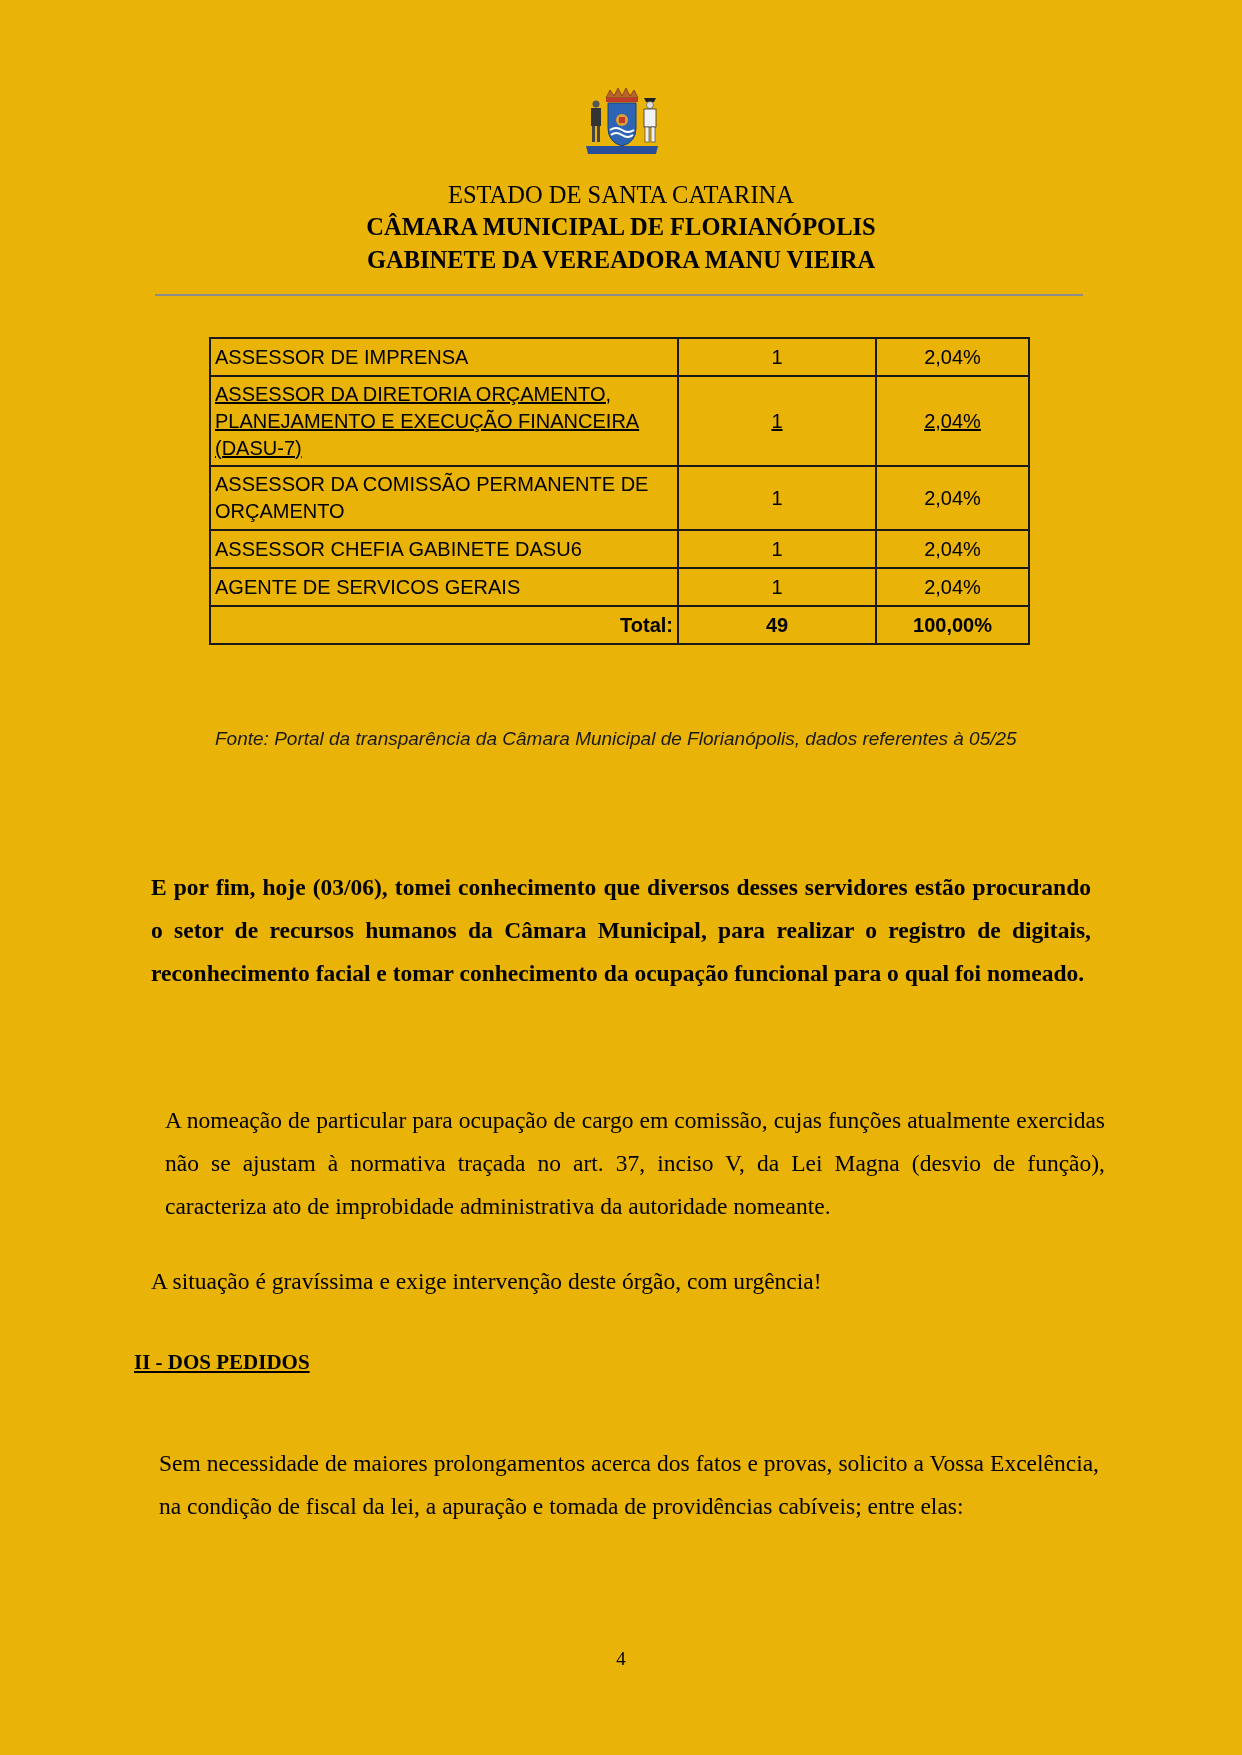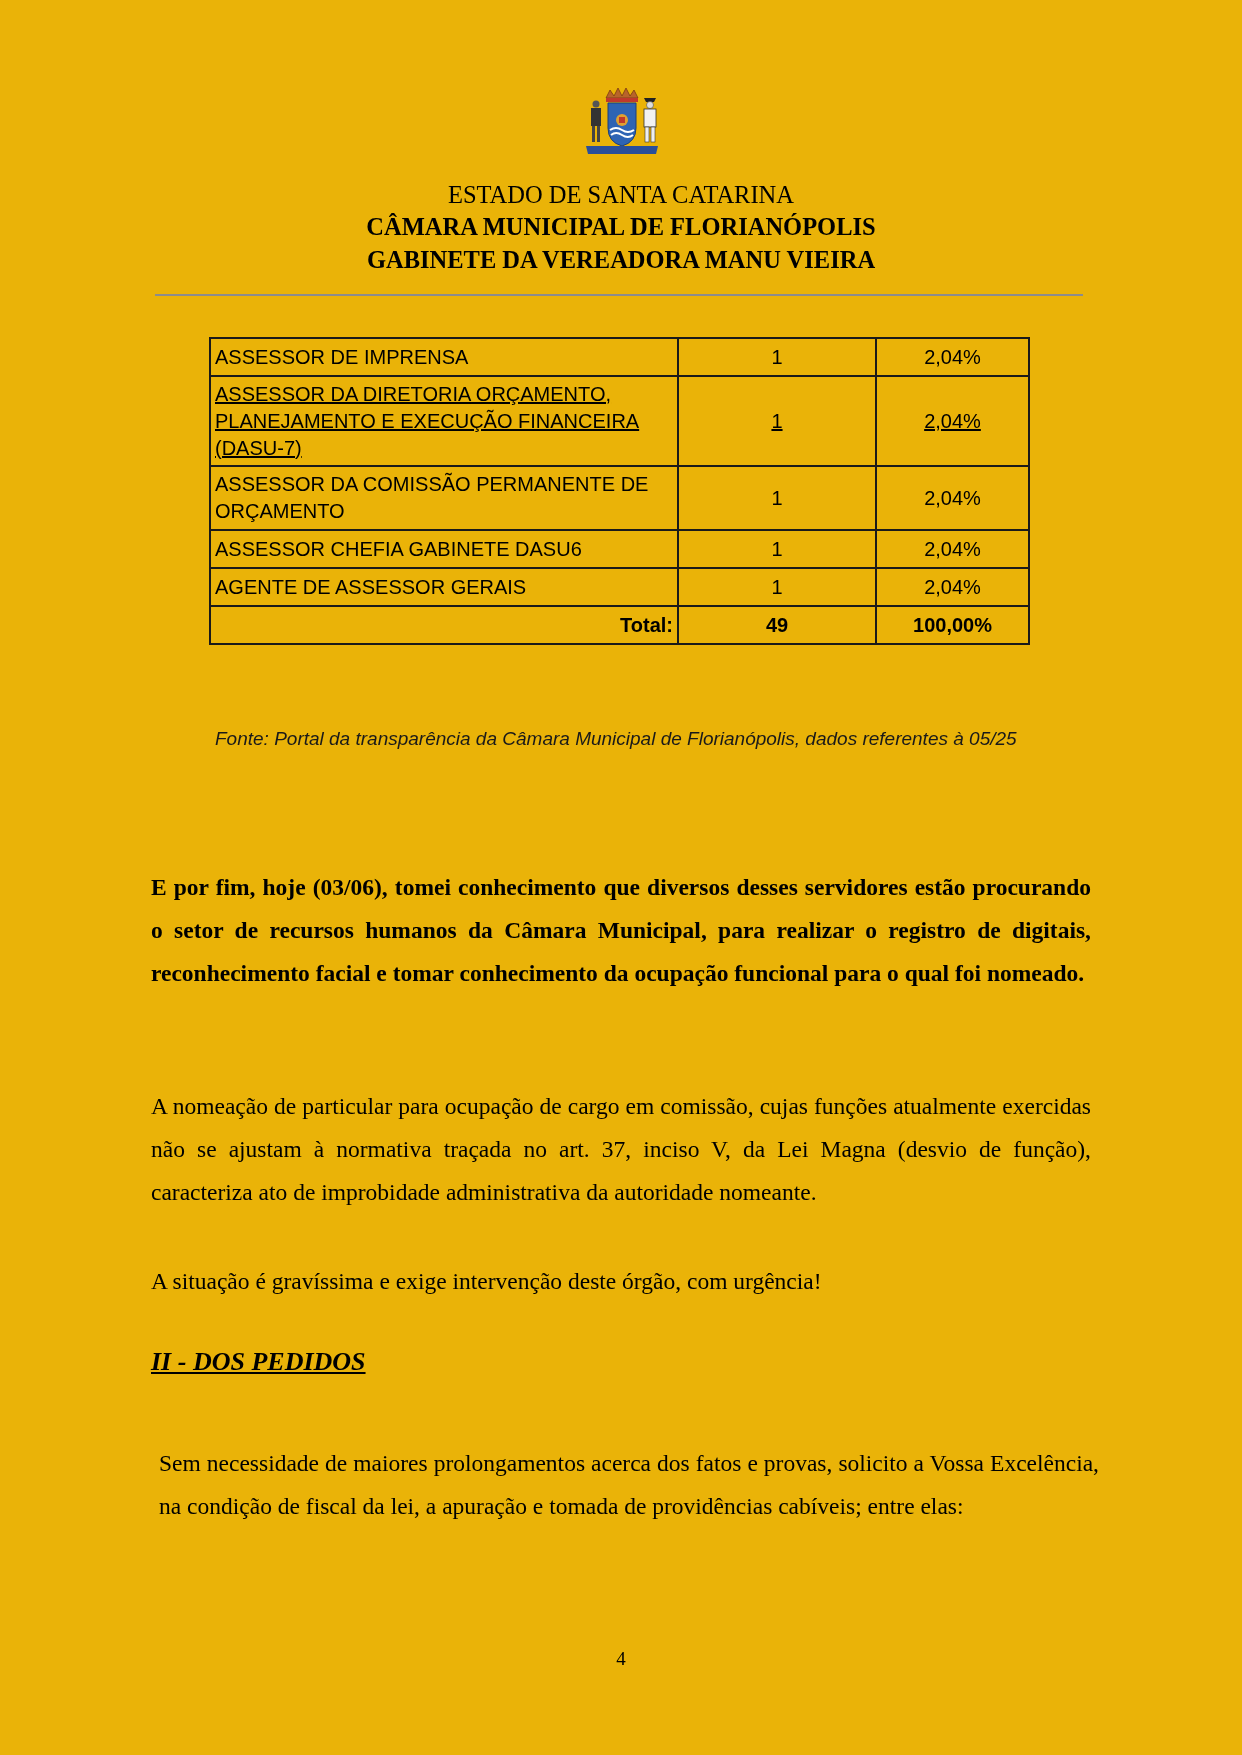--- a/index.html
+++ b/index.html
@@ -34,23 +34,23 @@
             font-family: "Liberation Sans", "DejaVu Sans", sans-serif; font-style: italic;
             font-size: 19px; line-height: 27px; color: #1a1a1a; }
 
   .para { position: absolute; left: 151px; width: 940px;
           font-family: "Liberation Serif", "DejaVu Serif", serif; font-size: 23.5px; line-height: 43px;
           text-align: justify; }
   .para.bold { font-weight: bold; }
   .p1 { top: 866px; }
   .p2 { top: 1085px; }
   .p3 { top: 1260px; }
-  .heading { position: absolute; left: 151px; top: 1347px;
-             font-family: "Liberation Serif", "DejaVu Serif", serif; font-size: 26px; line-height: 30px;
-             font-weight: bold; text-decoration: underline; font-style: italic; }
+  .heading { position: absolute; left: 134px; top: 1347px;
+             font-family: "Liberation Serif", "DejaVu Serif", serif; font-size: 21px; line-height: 30px;
+             font-weight: bold; text-decoration: underline; }
   .p4 { top: 1434px; }
 
   .pagenum { position: absolute; left: 0; top: 1648px; width: 1242px; text-align: center;
              font-family: "Liberation Serif", "DejaVu Serif", serif; font-size: 19px; }
 </style>
 </head>
 <body>
 
 <div class="page">
 
@@ -101,34 +101,34 @@
       <td class="role">ASSESSOR DA COMISSÃO PERMANENTE DE ORÇAMENTO</td>
       <td class="qty">1</td>
       <td class="pct">2,04%</td>
     </tr>
     <tr class="r5">
       <td class="role">ASSESSOR CHEFIA GABINETE DASU6</td>
       <td class="qty">1</td>
       <td class="pct">2,04%</td>
     </tr>
     <tr class="r6">
-      <td class="role">AGENTE DE ASSESSOR GERAIS</td>
+      <td class="role">AGENTE DE SERVICOS GERAIS</td>
       <td class="qty">1</td>
       <td class="pct">2,04%</td>
     </tr>
     <tr class="total">
       <td class="role" style="text-align:right">Total:</td>
       <td class="qty">49</td>
       <td class="pct">100,00%</td>
     </tr>
   </tbody>
     </table>
 
   <div class="source">Fonte: Portal da transparência da Câmara Municipal de Florianópolis, dados referentes à 05/25</div>
 
   <p class="para bold p1" style="margin:0">E por fim, hoje (03/06), tomei conhecimento que diversos desses servidores estão procurando o setor de recursos humanos da Câmara Municipal, para realizar o registro de digitais, reconhecimento facial e tomar conhecimento da ocupação funcional para o qual foi nomeado.</p>
-  <p class="para p2" style="margin:0">A nomeação de particular para ocupação de cargo em comissão, cujas funções atualmente exercidas não se ajustam à normativa traçada no art. 37, inciso V, da Lei Magna (desvio de função), caracteriza ato de improbidade administrativa da autoridade nomeante.</p>
+  <p class="para p2" style="margin:14px">A nomeação de particular para ocupação de cargo em comissão, cujas funções atualmente exercidas não se ajustam à normativa traçada no art. 37, inciso V, da Lei Magna (desvio de função), caracteriza ato de improbidade administrativa da autoridade nomeante.</p>
   <p class="para p3" style="margin:0">A situação é gravíssima e exige intervenção deste órgão, com urgência!</p>
   <div class="heading">II - DOS PEDIDOS</div>
   <p class="para p4" style="margin:8px">Sem necessidade de maiores prolongamentos acerca dos fatos e provas, solicito a Vossa Excelência, na condição de fiscal da lei, a apuração e tomada de providências cabíveis; entre elas:</p>
 
   <div class="pagenum">4</div>
 </div>
 
 </body></html>

